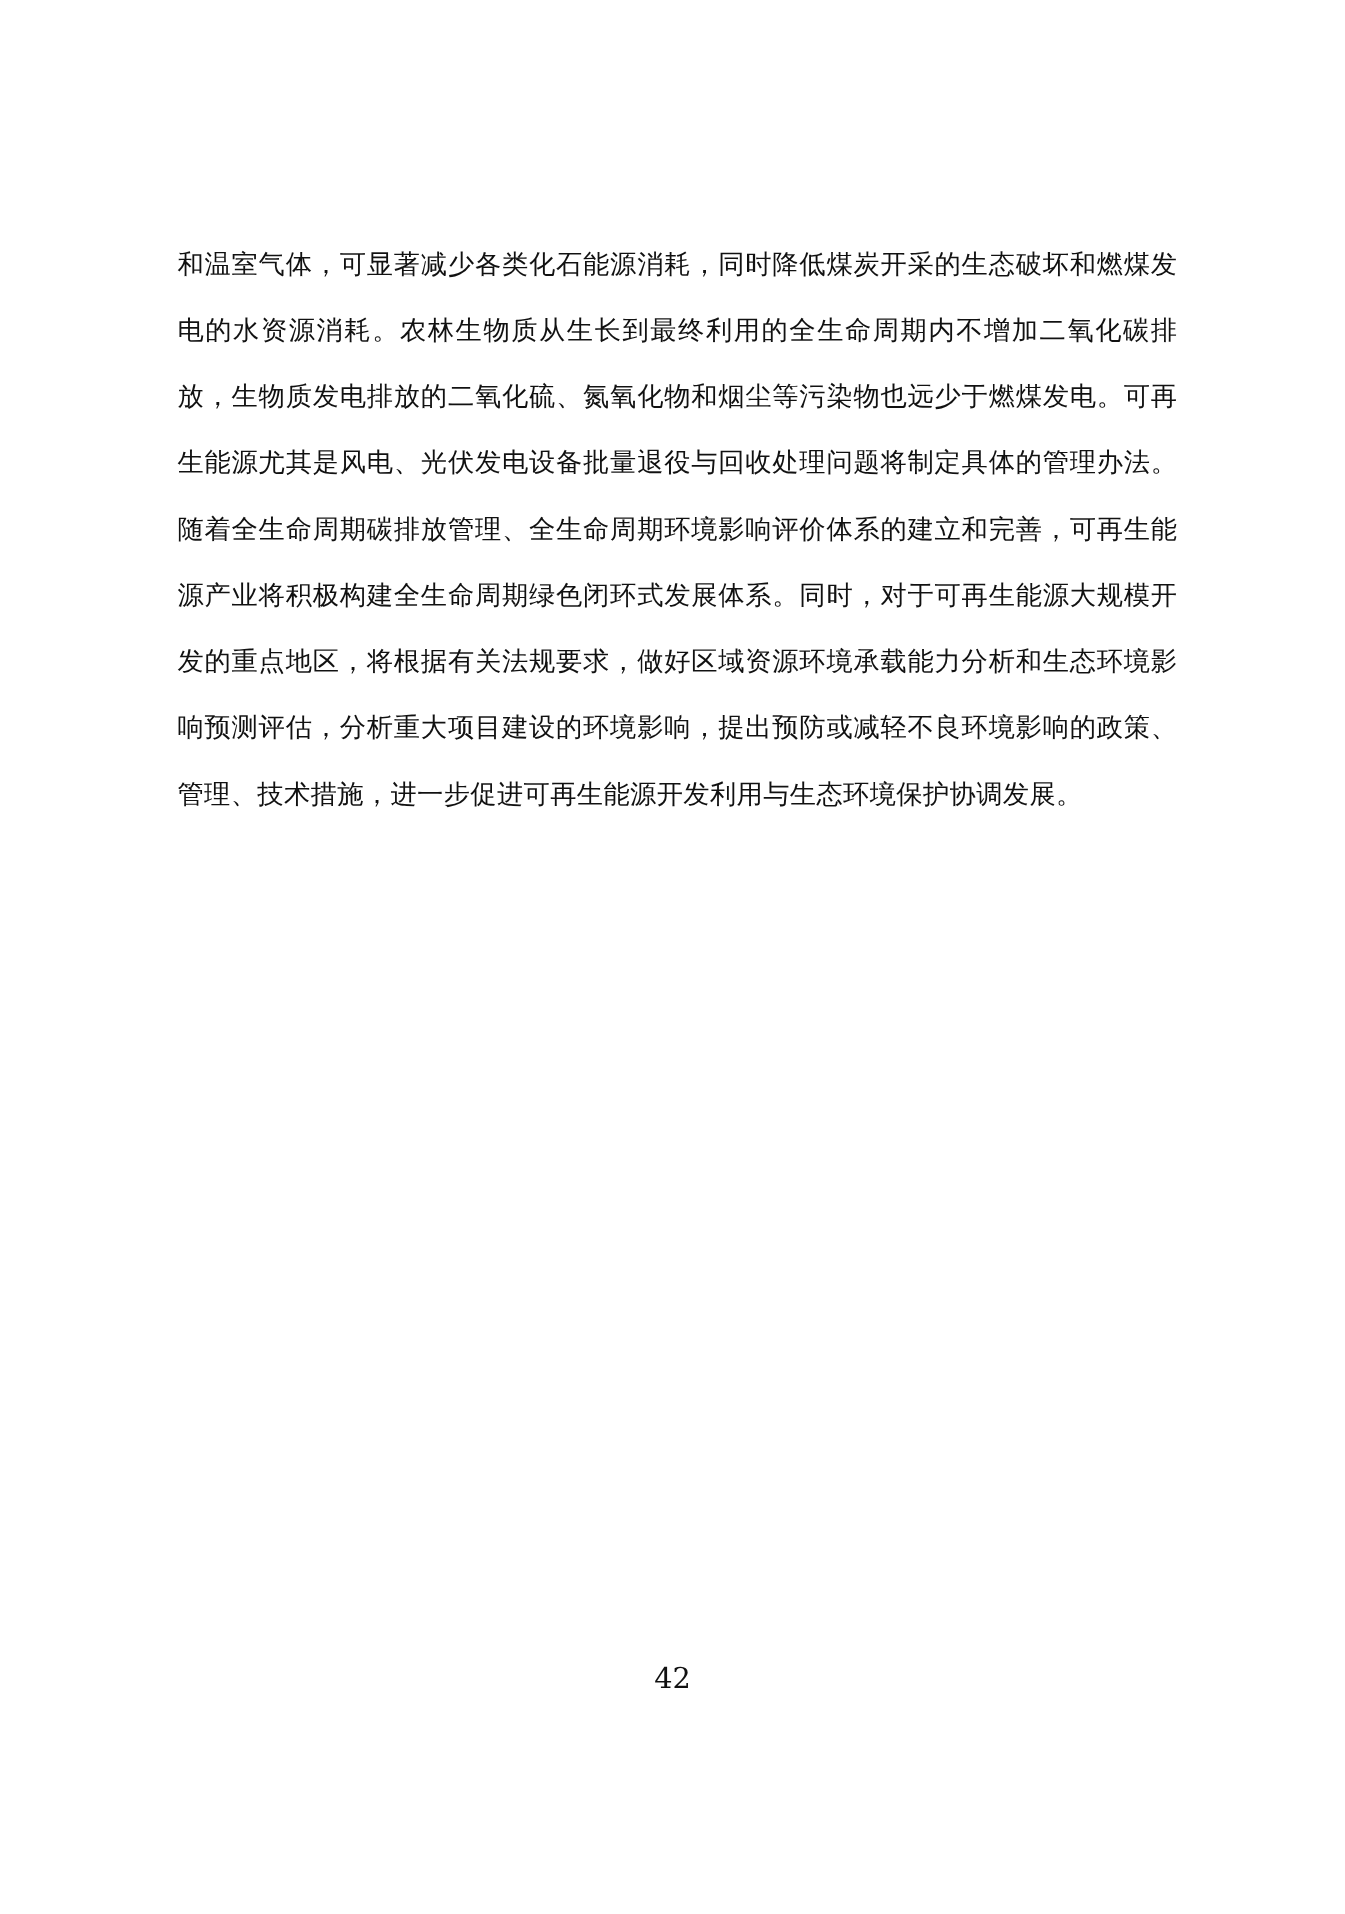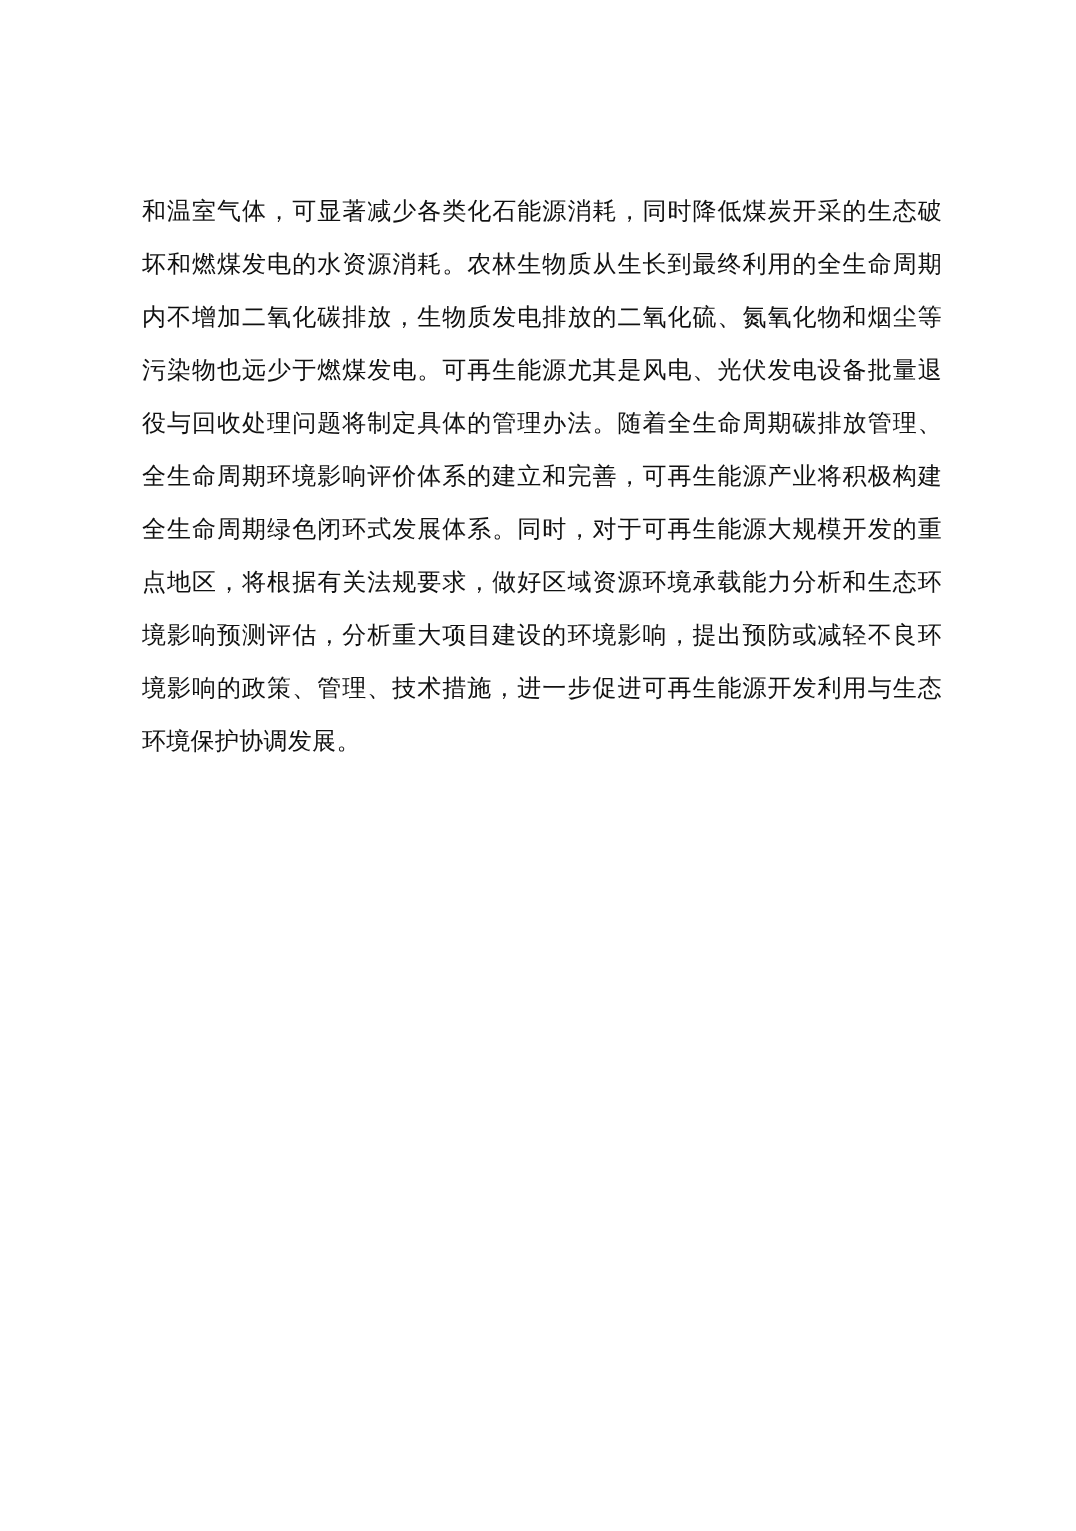--- a/index.html
+++ b/index.html
@@ -17,21 +17,21 @@
     font-family: "DejaVu Serif", "Liberation Serif", serif;
     color: #1a1a1a;
   }
   .content {
     position: absolute;
     left: 142px;
     top: 185px;
     width: 800px;
   }
   .para {
-    font-size: 24px;
+    font-size: 21px;
     line-height: 53px;
     text-align: justify;
     text-justify: inter-ideograph;
     letter-spacing: 0.3px;
     margin: 0;
     color: #111111;
   }
   .para + .para {
     margin-top: 0px;
   }
@@ -49,13 +49,14 @@
     font-family: "DejaVu Serif", "Liberation Serif", serif;
   }
 </style>
 </head>
 <body>
 
 <div class="page">
   <div class="content">
     <p class="para">和温室气体，可显著减少各类化石能源消耗，同时降低煤炭开采的生态破坏和燃煤发电的水资源消耗。农林生物质从生长到最终利用的全生命周期内不增加二氧化碳排放，生物质发电排放的二氧化硫、氮氧化物和烟尘等污染物也远少于燃煤发电。可再生能源尤其是风电、光伏发电设备批量退役与回收处理问题将制定具体的管理办法。随着全生命周期碳排放管理、全生命周期环境影响评价体系的建立和完善，可再生能源产业将积极构建全生命周期绿色闭环式发展体系。同时，对于可再生能源大规模开发的重点地区，将根据有关法规要求，做好区域资源环境承载能力分析和生态环境影响预测评估，分析重大项目建设的环境影响，提出预防或减轻不良环境影响的政策、管理、技术措施，进一步促进可再生能源开发利用与生态环境保护协调发展。</p>
   </div>
+  <div class="page-number">42</div>
 </div>
 
 </body></html>

